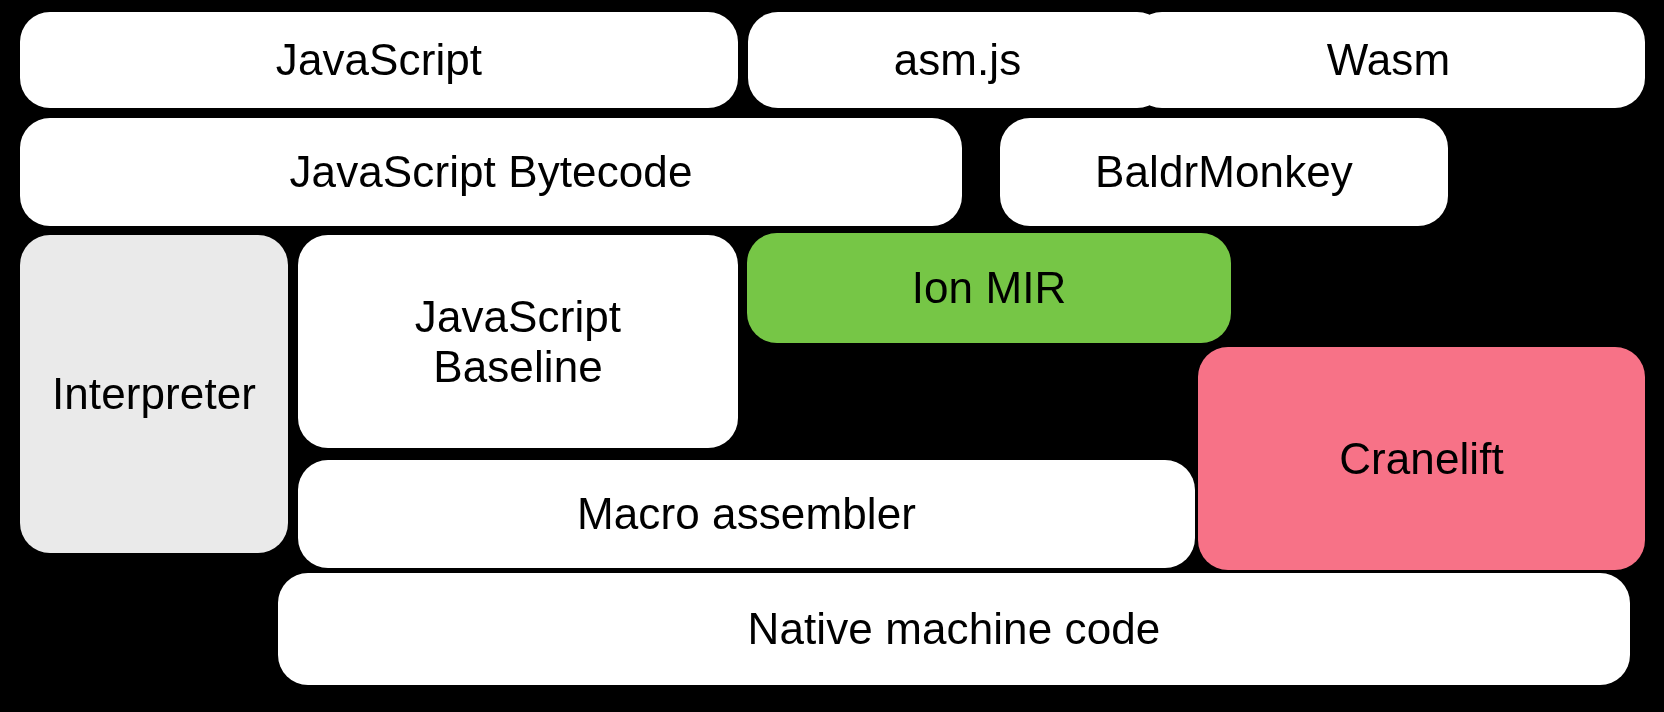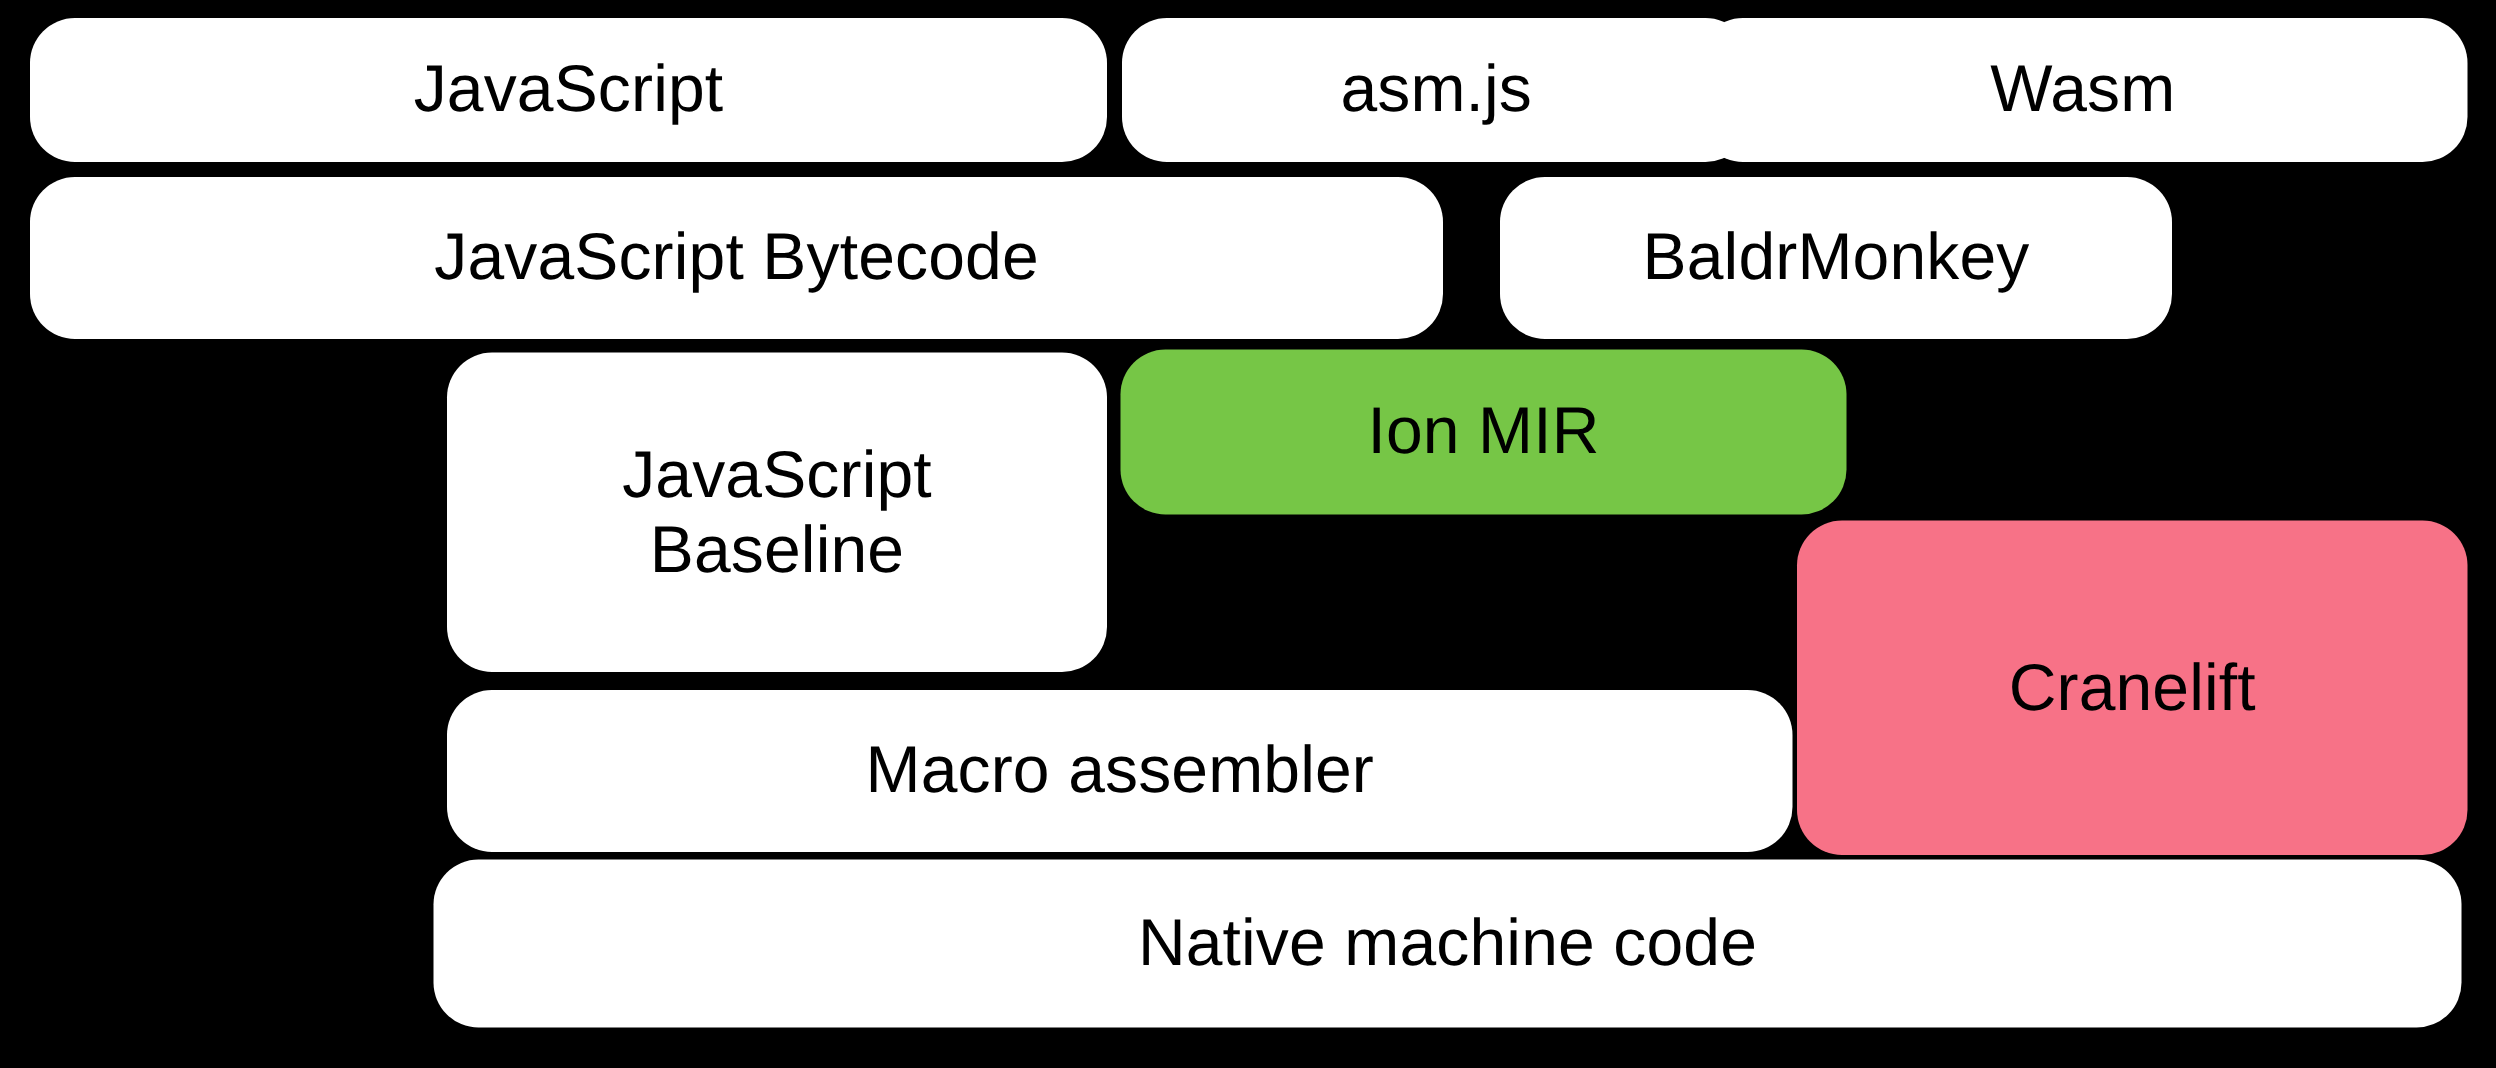--- a/index.html
+++ b/index.html
@@ -48,37 +48,38 @@
 
   
   #b-interpreter       { left: 20px;   top: 235px; width: 268px; height: 318px; }
   #b-js-baseline       { left: 298px;  top: 235px; width: 440px; height: 213px; }
   #b-ion-mir           { left: 747px;  top: 233px; width: 484px; height: 110px; }
   #b-ion-lir           { left: 747px;  top: 348px; width: 448px; height: 110px; }
   #b-cranelift         { left: 1198px; top: 347px; width: 447px; height: 223px; border-radius: 30px; }
   #b-macro-assembler   { left: 298px;  top: 460px; width: 897px; height: 108px; }
 
   
-  #b-native-code       { left: 278px;  top: 573px; width: 1352px; height: 112px; margin-left: 11px; }
+  #b-native-code       { left: 278px;  top: 573px; width: 1352px; height: 112px; }
 </style>
 </head>
 <body>
 
 <div id="stage">
 
   <div class="box" id="b-javascript">JavaScript</div>
 
   <div class="box" id="b-asmjs">asm.js</div>
 
   <div class="box" id="b-wasm">Wasm</div>
 
   <div class="box" id="b-js-bytecode">JavaScript Bytecode</div>
 
   <div class="box" id="b-baldrmonkey">BaldrMonkey</div>
 
+  <div class="box gray" id="b-interpreter">Interpreter</div>
 
   <div class="box" id="b-js-baseline">JavaScript
 Baseline</div>
 
   <div class="box green" id="b-ion-mir">Ion MIR</div>
 
 
   <div class="box pink" id="b-cranelift">Cranelift</div>
 
   <div class="box" id="b-macro-assembler">Macro assembler</div>

